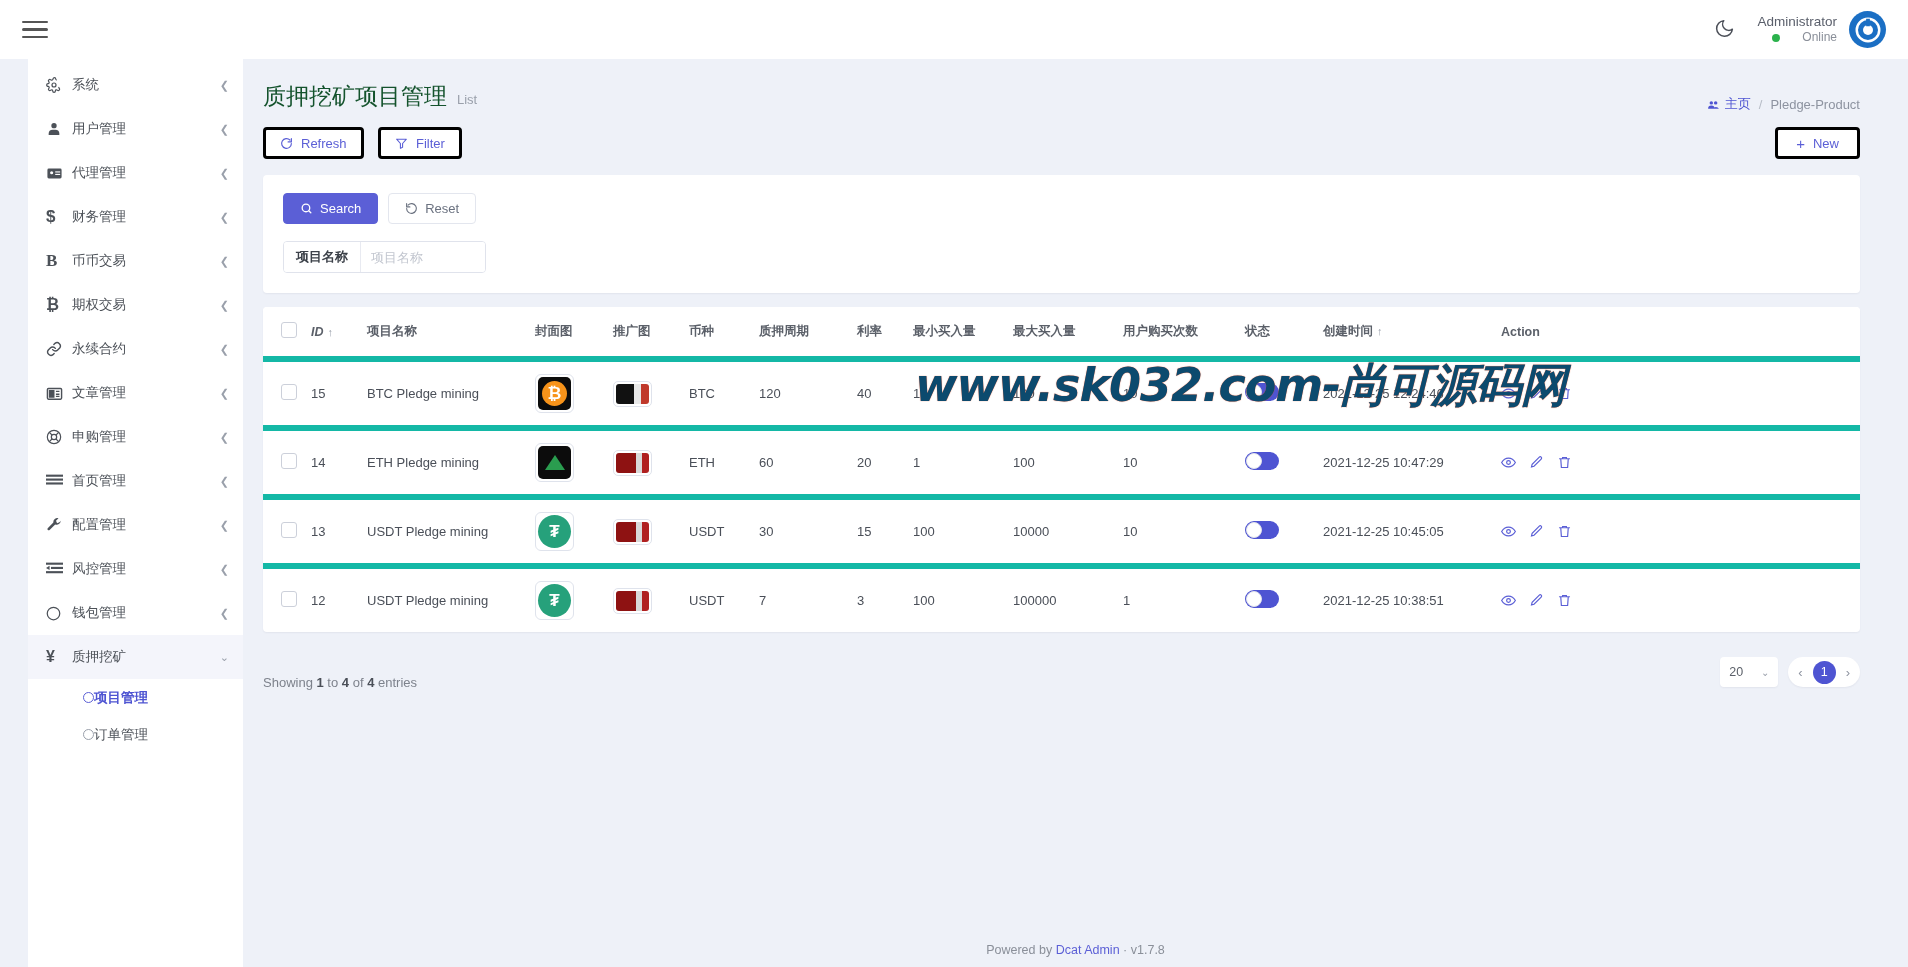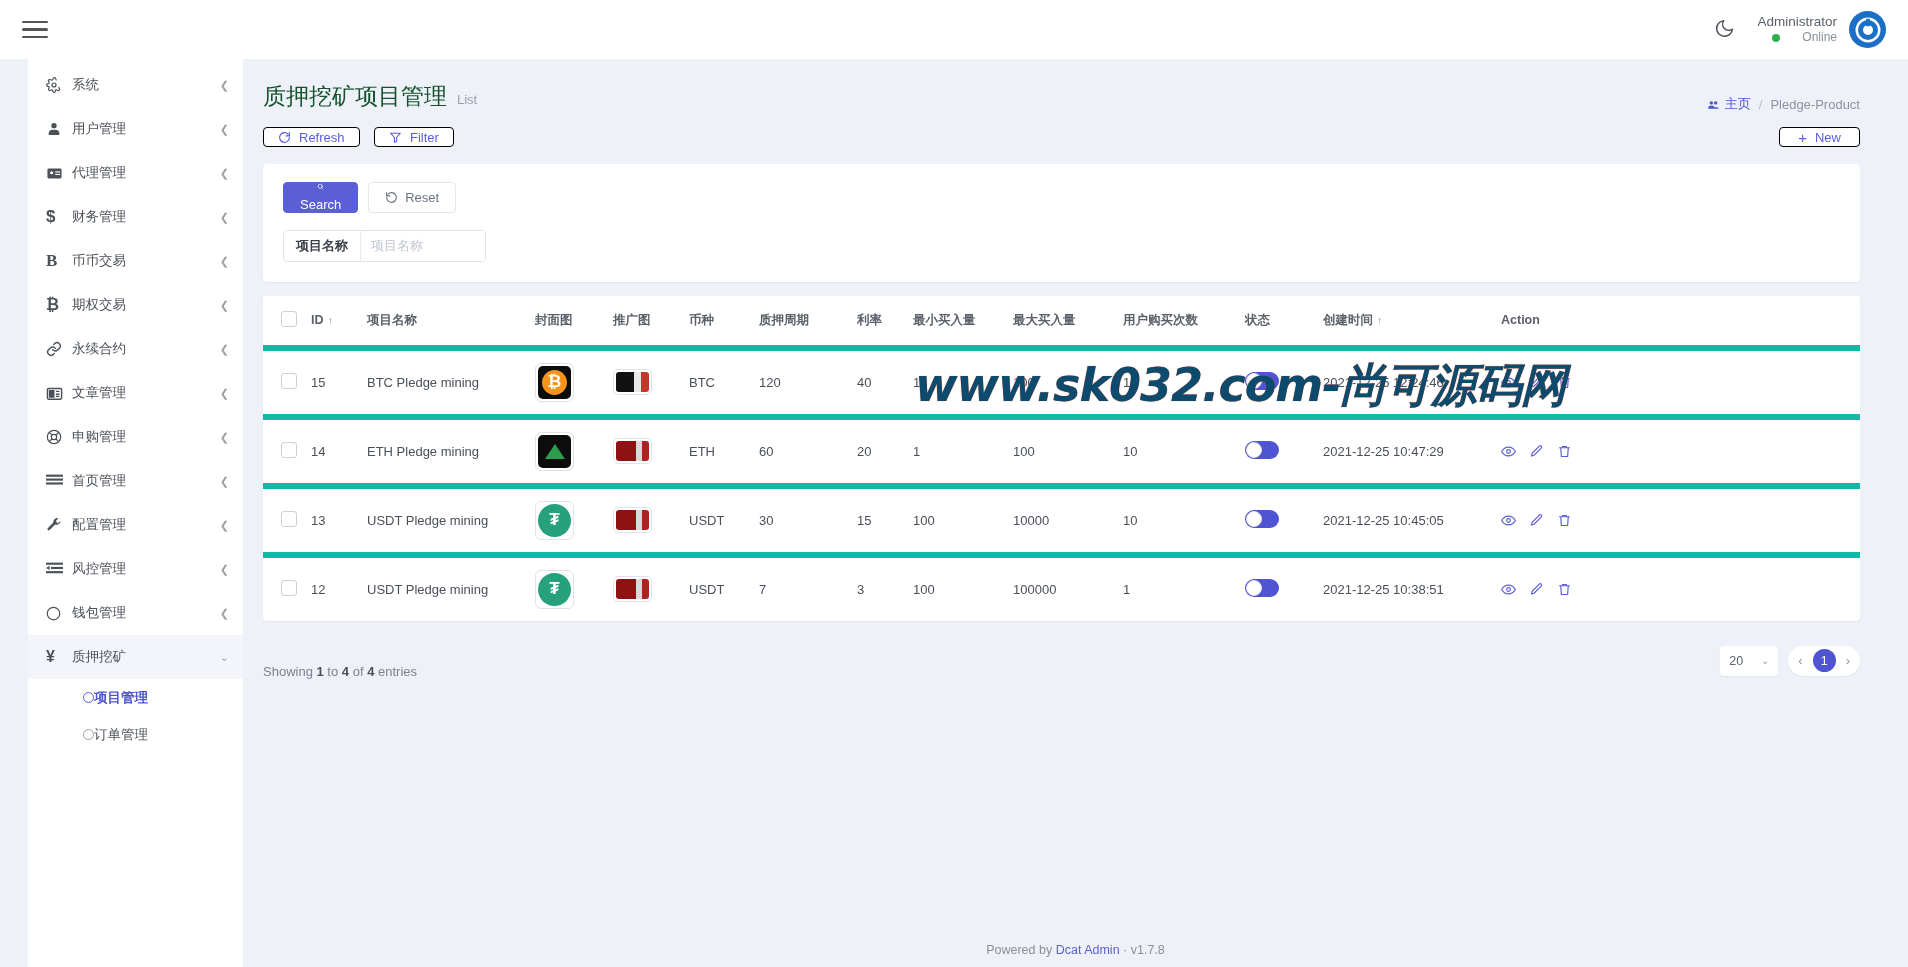--- a/index.html
+++ b/index.html
@@ -106,37 +106,37 @@
   .crumbs .home { color:#4e54d2; display:flex; align-items:center; gap:5px;}
   .crumbs .sep { color:#b7bcc6;}
   .crumbs .cur { color:#8d93a0;}
 
   .btn-row {
     display:flex; align-items:center; justify-content:space-between;
     padding: 14px 48px 0 20px;
   }
   .btn {
     display:inline-flex; align-items:center; gap:8px;
-    height: 20px; padding: 0 14px; border-radius: 4px;
+    height: 32px; padding: 0 14px; border-radius: 4px;
     font-size: 13px; cursor:pointer; background:#fff;
-    border: 1px solid #000000; color:#5b5fd6; white-space:nowrap;
+    border: 3px solid #000000; color:#5b5fd6; white-space:nowrap;
   }
   .btn + .btn { margin-left: 10px; }
   .btn-new { padding: 0 18px; }
 
   .panel {
     background:#fff; border-radius: 4px; margin: 16px 48px 0 20px;
     box-shadow: 0 1px 2px rgba(30,40,70,.06);
   }
   .search-area { padding: 18px 20px 20px 20px; }
   .search-btns { display:flex; gap:10px; }
   .btn-search {
     background:#5b5fd6; color:#fff; border:1px solid #5b5fd6;
     height: 31px; padding:0 16px; border-radius:4px;
-    display:inline-flex; align-items:center; gap:7px; font-size:13px; cursor:pointer;flex-direction:column;
+    display:inline-flex; align-items:center; gap:7px; font-size:13px; cursor:pointer;
   }
   .btn-reset {
     background:#fff; color:#6b7280; border:1px solid #e3e6ee;
     height: 31px; padding:0 16px; border-radius:4px;
     display:inline-flex; align-items:center; gap:7px; font-size:13px; cursor:pointer;
   }
   .field-row { margin-top: 17px; display:flex; }
   .input-group { display:flex; border:1px solid #e0e3ec; border-radius:4px; overflow:hidden; height:32px;}
   .input-addon {
     background:#fff; padding: 0 12px; display:flex; align-items:center;
@@ -496,21 +496,21 @@
     </div>
   </div>
 
   <div class="table-panel">
     <table>
       <thead>
         <tr>
           <th style="width:42px;">
             <span class="cbx"></span>
           </th>
-          <th style="width:56px;"><span>ID</span><span class="sort-arrow">↑</span></th>
+          <th style="width:56px;font-style:italic;"><span>ID</span><span class="sort-arrow">↑</span></th>
           <th style="width:168px;"><span>项目名称</span></th>
           <th style="width:78px;"><span>封面图</span></th>
           <th style="width:76px;"><span>推广图</span></th>
           <th style="width:70px;"><span>币种</span></th>
           <th style="width:98px;"><span>质押周期</span></th>
           <th style="width:56px;"><span>利率</span></th>
           <th style="width:100px;"><span>最小买入量</span></th>
           <th style="width:110px;"><span>最大买入量</span></th>
           <th style="width:122px;"><span>用户购买次数</span></th>
           <th style="width:78px;"><span>状态</span></th>

